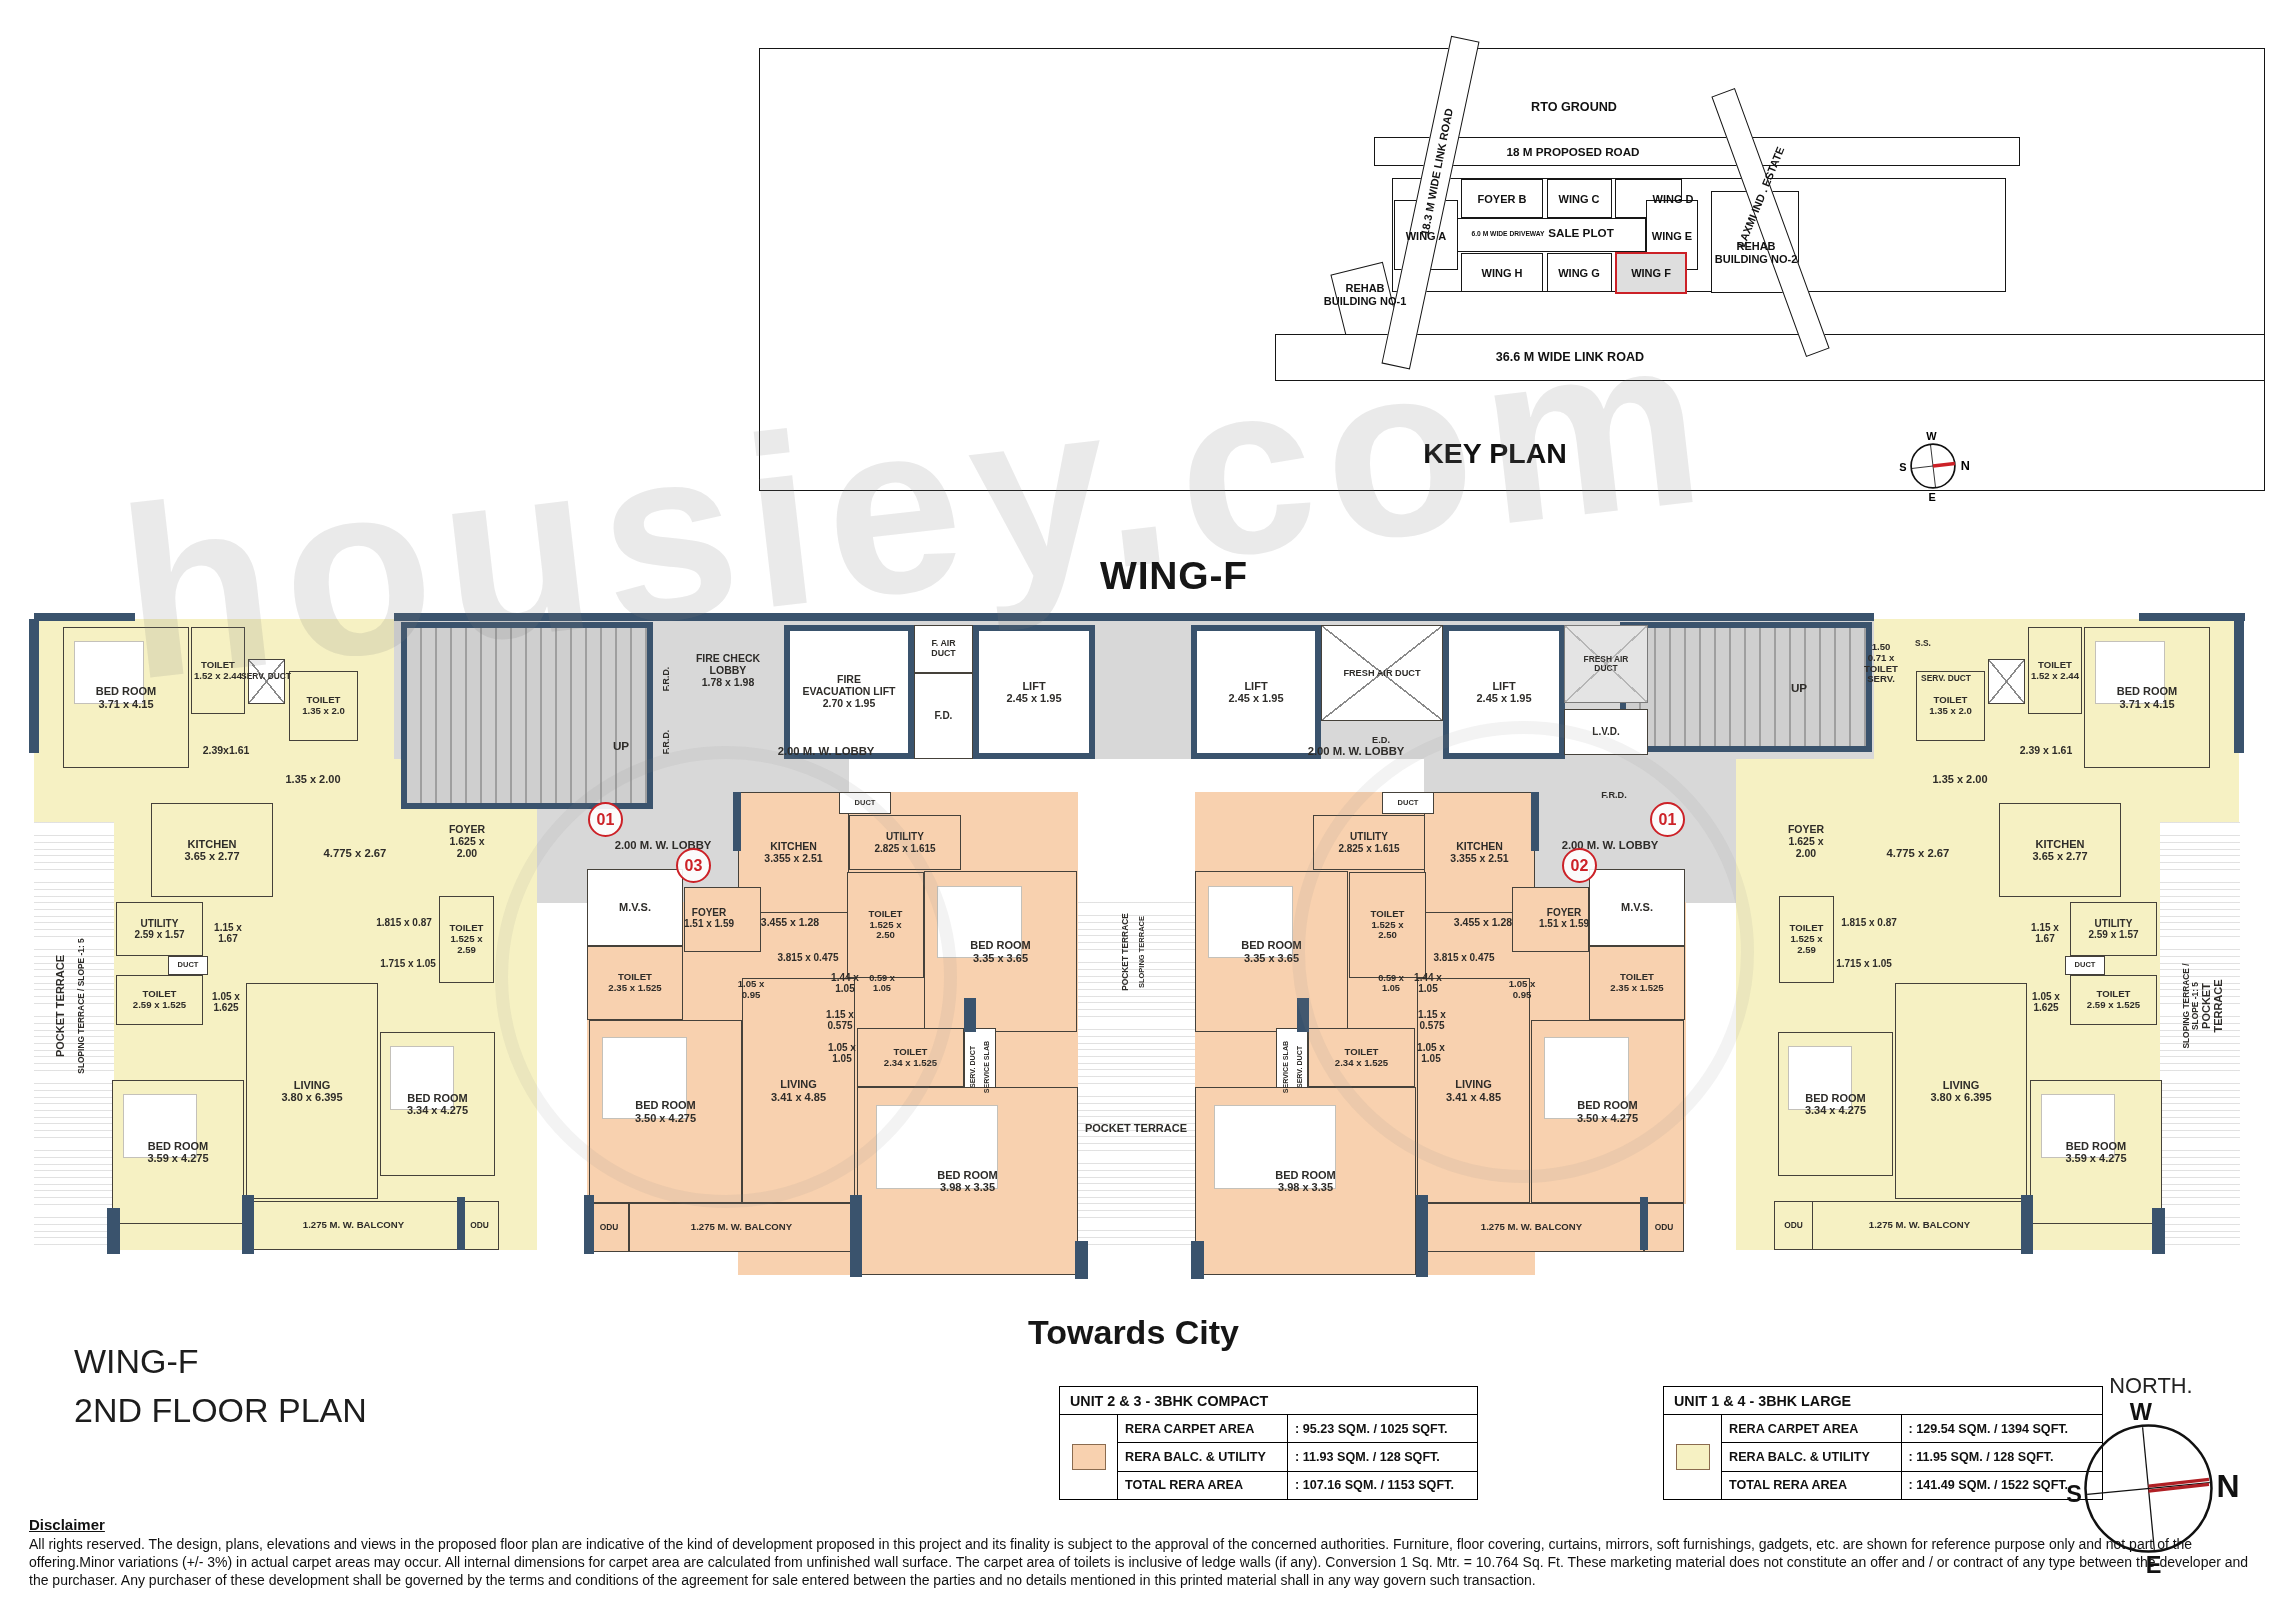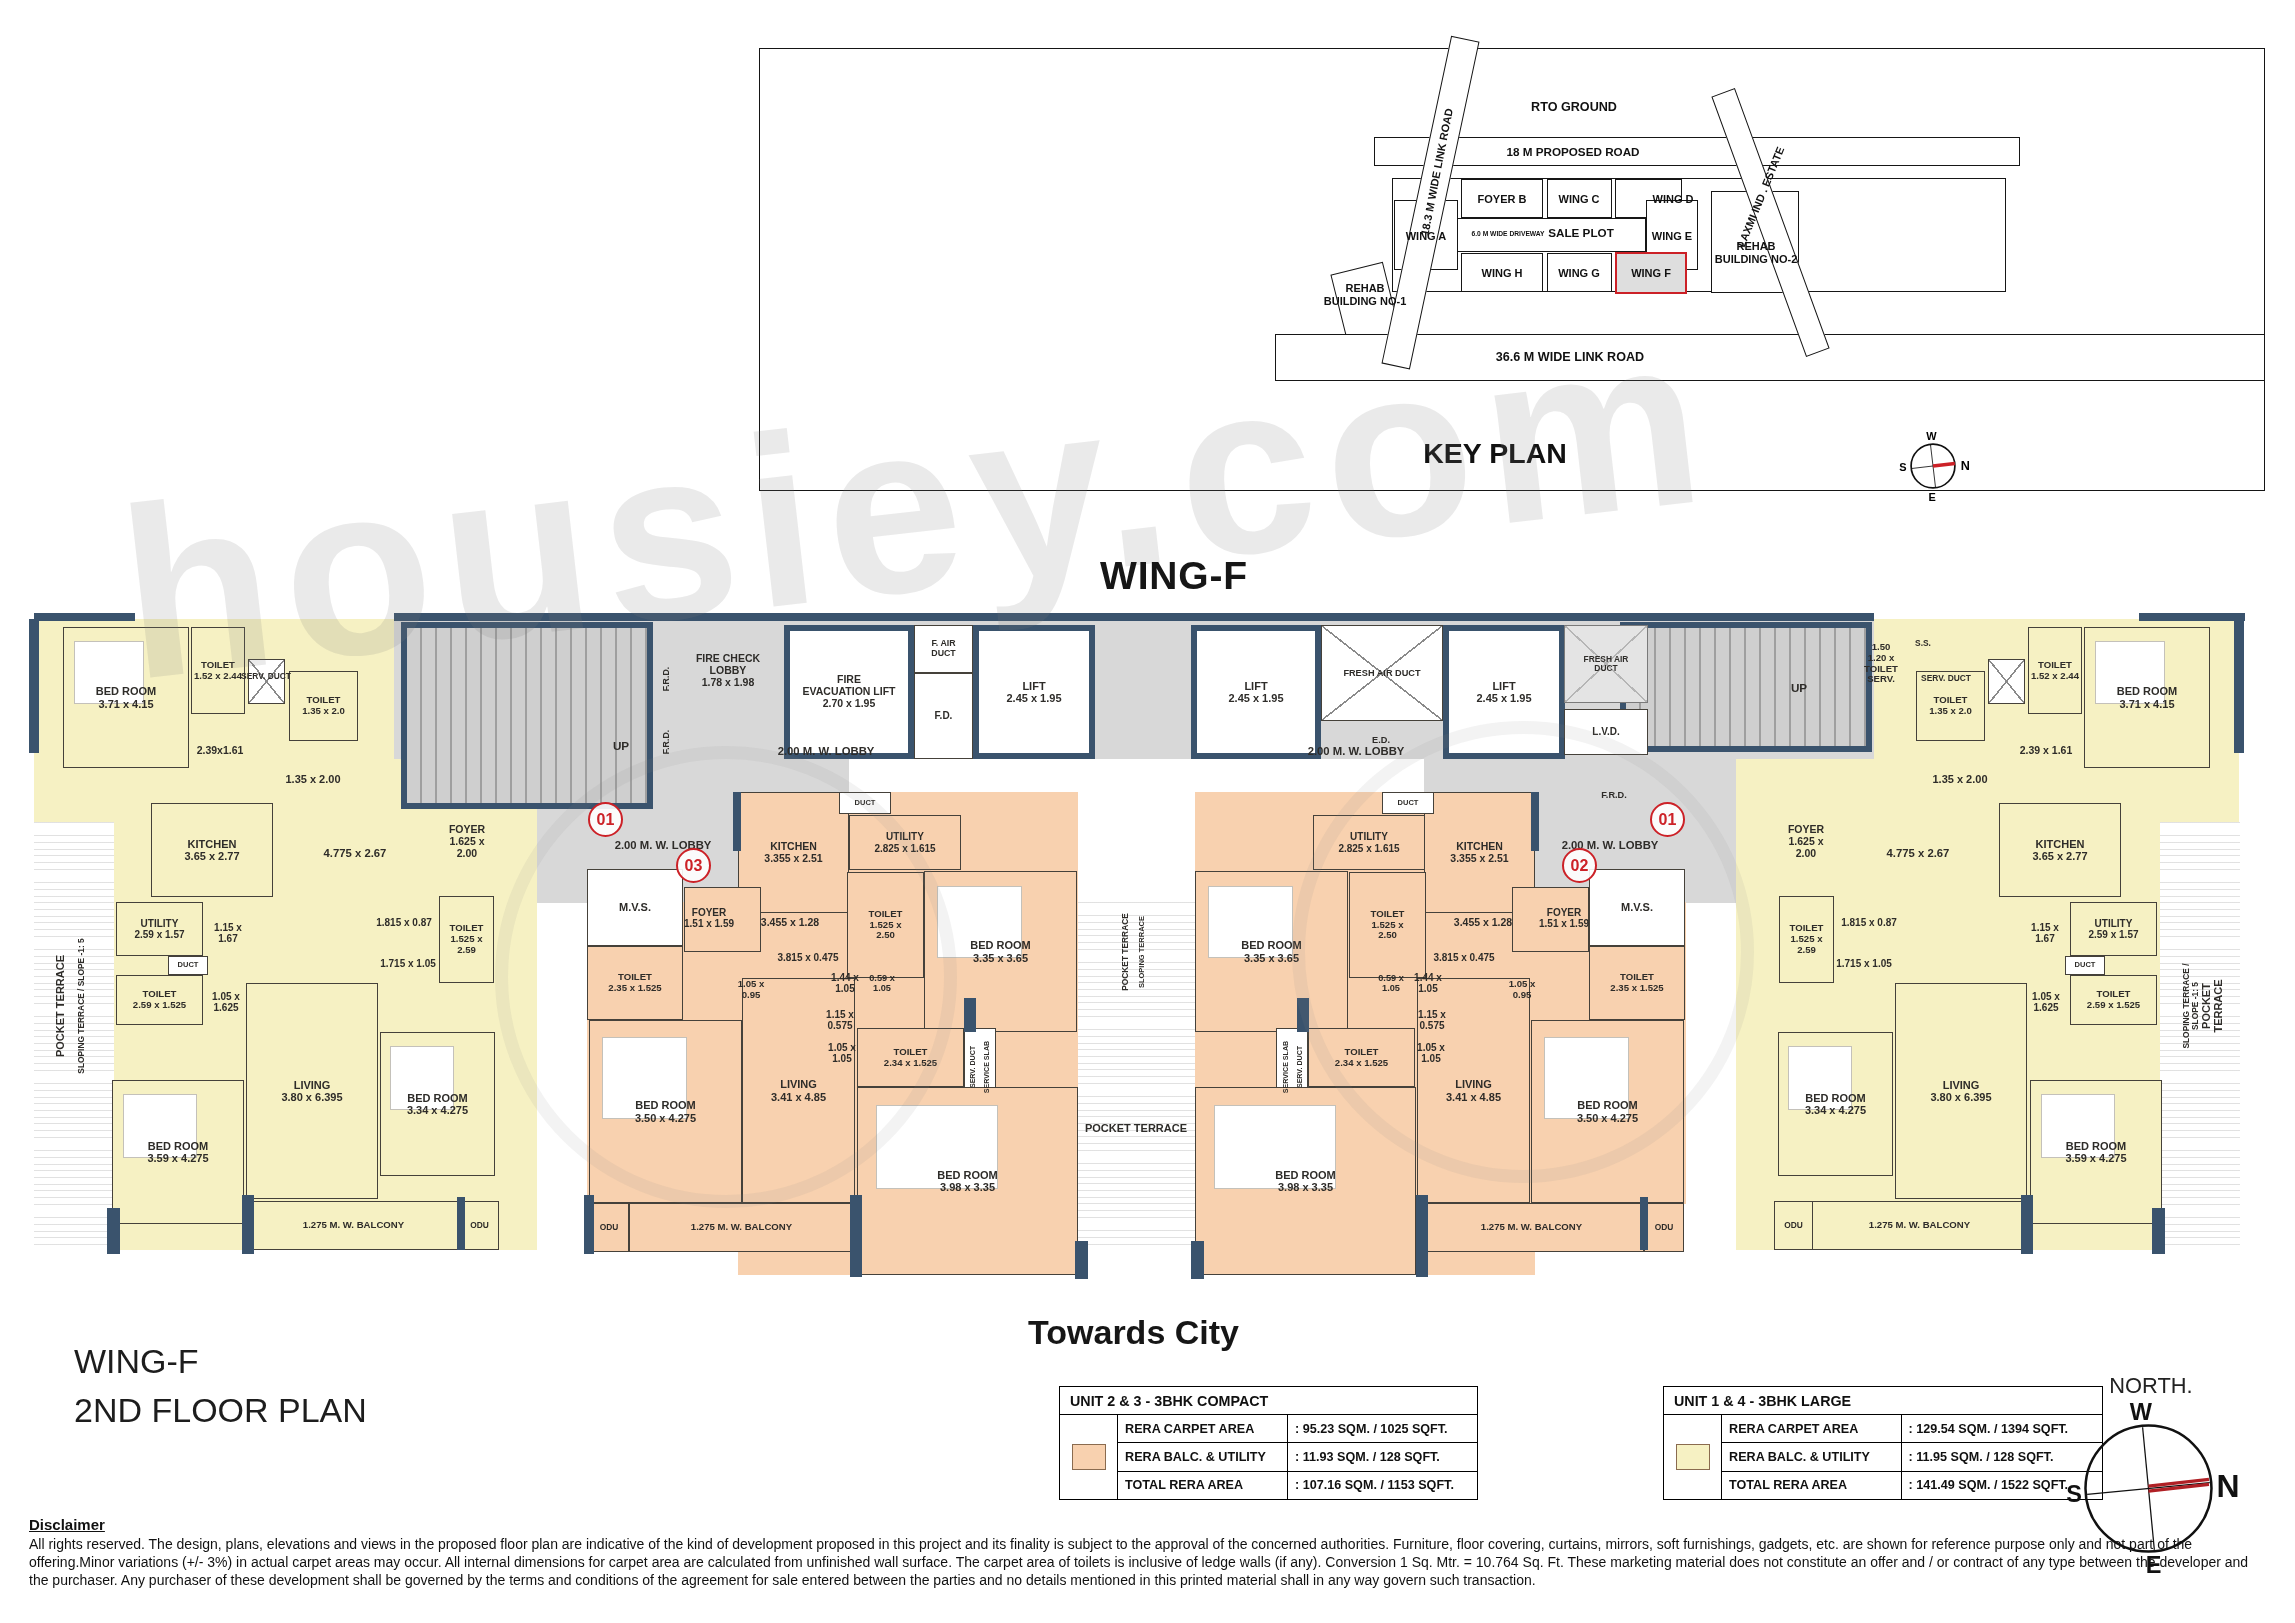--- a/index.html
+++ b/index.html
@@ -399,21 +399,21 @@
     <div class="flabel" style="left: 1614px; top: 795px; font-size: 9.2px; transform: translate(-50%, -50%);">F.R.D.</div>
     <div class="flabel" style="left: 728px; top: 671px; font-size: 10.5px; transform: translate(-50%, -50%);">FIRE CHECK
 LOBBY
 1.78 x 1.98</div>
     <div class="flabel" style="left: 1381px; top: 740px; font-size: 9.2px; transform: translate(-50%, -50%);">E.D.</div>
     <div class="flabel" style="left: 826px; top: 751px; font-size: 11.3px; transform: translate(-50%, -50%);">2.00 M. W. LOBBY</div>
     <div class="flabel" style="left: 1356px; top: 751px; font-size: 11.3px; transform: translate(-50%, -50%);">2.00 M. W. LOBBY</div>
     <div class="flabel" style="left: 663px; top: 845px; font-size: 11.3px; transform: translate(-50%, -50%);">2.00 M. W. LOBBY</div>
     <div class="flabel" style="left: 1610px; top: 845px; font-size: 11.3px; transform: translate(-50%, -50%);">2.00 M. W. LOBBY</div>
     <div class="flabel" style="left: 266px; top: 677px; font-size: 8.4px; transform: translate(-50%, -50%);">SERV. DUCT</div>
-    <div class="flabel" style="left: 220px; top: 751px; font-size: 10.5px; transform: translate(-50%, -50%);">2.39x1.61</div>
+    <div class="flabel" style="left: 226px; top: 751px; font-size: 10.5px; transform: translate(-50%, -50%);">2.39x1.61</div>
     <div class="flabel" style="left: 313px; top: 779px; font-size: 11px; transform: translate(-50%, -50%);">1.35 x 2.00</div>
     <div class="flabel" style="left: 355px; top: 853px; font-size: 11.3px; transform: translate(-50%, -50%);">4.775 x 2.67</div>
     <div class="flabel" style="left: 467px; top: 842px; font-size: 10.5px; transform: translate(-50%, -50%);">FOYER
 1.625 x
 2.00</div>
     <div class="flabel" style="left: 228px; top: 933px; font-size: 10px; transform: translate(-50%, -50%);">1.15 x
 1.67</div>
     <div class="flabel" style="left: 226px; top: 1002px; font-size: 10px; transform: translate(-50%, -50%);">1.05 x
 1.625</div>
     <div class="flabel" style="left: 404px; top: 923px; font-size: 10px; transform: translate(-50%, -50%);">1.815 x 0.87</div>
@@ -449,21 +449,21 @@
 1.05</div>
     <div class="flabel" style="left: 1391px; top: 983px; font-size: 9.2px; transform: translate(-50%, -50%);">0.59 x
 1.05</div>
     <div class="flabel" style="left: 1432px; top: 1020px; font-size: 10px; transform: translate(-50%, -50%);">1.15 x
 0.575</div>
     <div class="flabel" style="left: 1431px; top: 1053px; font-size: 10px; transform: translate(-50%, -50%);">1.05 x
 1.05</div>
     <div class="flabel" style="left: 1300px; top: 1067px; font-size: 7.1px; transform: translate(-50%, -50%) rotate(-90deg);">SERV. DUCT</div>
     <div class="flabel" style="left: 1286px; top: 1067px; font-size: 7.1px; transform: translate(-50%, -50%) rotate(-90deg);">SERVICE SLAB</div>
     <div class="flabel" style="left: 1881px; top: 664px; font-size: 9.6px; transform: translate(-50%, -50%);">1.50
-1.20 x
+0.71 x
 TOILET
 SERV.</div>
     <div class="flabel" style="left: 1923px; top: 644px; font-size: 8.4px; transform: translate(-50%, -50%);">S.S.</div>
     <div class="flabel" style="left: 1946px; top: 679px; font-size: 8.4px; transform: translate(-50%, -50%);">SERV. DUCT</div>
     <div class="flabel" style="left: 2046px; top: 751px; font-size: 10.5px; transform: translate(-50%, -50%);">2.39 x 1.61</div>
     <div class="flabel" style="left: 1960px; top: 779px; font-size: 11px; transform: translate(-50%, -50%);">1.35 x 2.00</div>
     <div class="flabel" style="left: 1918px; top: 853px; font-size: 11.3px; transform: translate(-50%, -50%);">4.775 x 2.67</div>
     <div class="flabel" style="left: 1806px; top: 842px; font-size: 10.5px; transform: translate(-50%, -50%);">FOYER
 1.625 x
 2.00</div>

